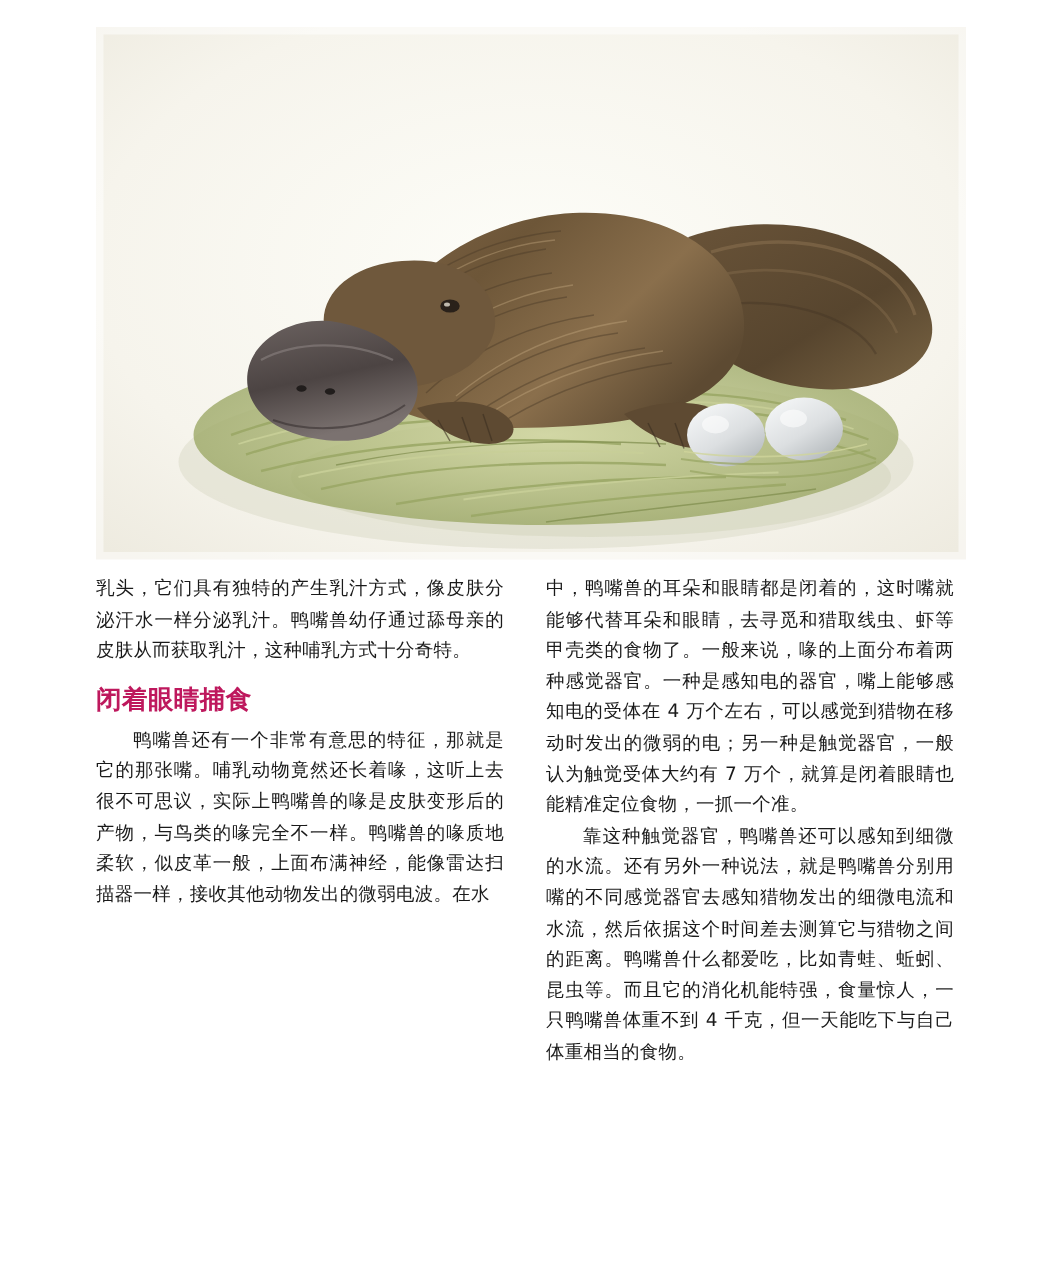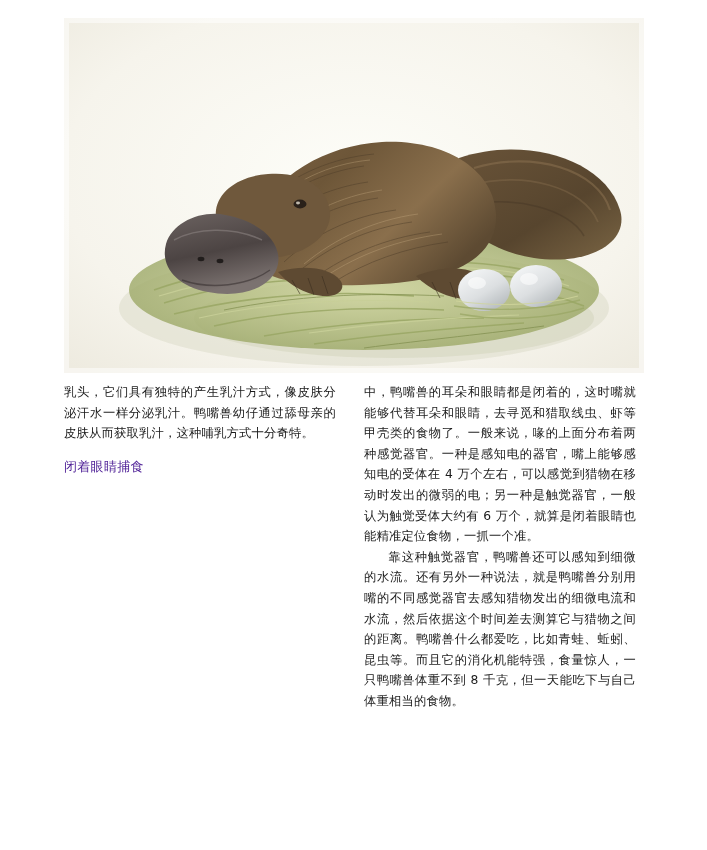--- a/index.html
+++ b/index.html
@@ -57,24 +57,24 @@
   .col p {
     margin: 0 0 0 0;
     text-align: justify;
     text-justify: inter-ideograph;
   }
   .col p.indent {
     text-indent: 2em;
   }
   .col h3 {
     margin: 13px 0 6px 0;
-    font-size: 13px;
+    font-size: 17px;
     line-height: 20px;
-    font-weight: normal;
-    color: #4c1d95;
+    font-weight: bold;
+    color: #be185d;
     letter-spacing: 0.3px;
   }
 </style>
 </head>
 <body>
 
 <div class="page">
 
   <div class="figure">
     <svg viewBox="0 0 580 355" preserveAspectRatio="none">
@@ -205,21 +205,22 @@
 
       <rect x="0" y="0" width="580" height="355" fill="none" stroke="#ffffff" stroke-width="10" opacity="0.5"></rect>
     </svg>
   </div>
 
   <div class="columns">
 
     <div class="col">
       <p>乳头，它们具有独特的产生乳汁方式，像皮肤分泌汗水一样分泌乳汁。鸭嘴兽幼仔通过舔母亲的皮肤从而获取乳汁，这种哺乳方式十分奇特。</p>
       <h3>闭着眼睛捕食</h3>
+      <p class="indent">鸭嘴兽还有一个非常有意思的特征，那就是它的那张嘴。哺乳动物竟然还长着喙，这听上去很不可思议，实际上鸭嘴兽的喙是皮肤变形后的产物，与鸟类的喙完全不一样。鸭嘴兽的喙质地柔软，似皮革一般，上面布满神经，能像雷达扫描器一样，接收其他动物发出的微弱电波。在水</p>
     </div>
 
     <div class="col">
-      <p>中，鸭嘴兽的耳朵和眼睛都是闭着的，这时嘴就能够代替耳朵和眼睛，去寻觅和猎取线虫、虾等甲壳类的食物了。一般来说，喙的上面分布着两种感觉器官。一种是感知电的器官，嘴上能够感知电的受体在 4 万个左右，可以感觉到猎物在移动时发出的微弱的电；另一种是触觉器官，一般认为触觉受体大约有 6 万个，就算是闭着眼睛也能精准定位食物，一抓一个准。</p>
-      <p class="indent">靠这种触觉器官，鸭嘴兽还可以感知到细微的水流。还有另外一种说法，就是鸭嘴兽分别用嘴的不同感觉器官去感知猎物发出的细微电流和水流，然后依据这个时间差去测算它与猎物之间的距离。鸭嘴兽什么都爱吃，比如青蛙、蚯蚓、昆虫等。而且它的消化机能特强，食量惊人，一只鸭嘴兽体重不到 8 千克，但一天能吃下与自己体重相当的食物。</p>
+      <p>中，鸭嘴兽的耳朵和眼睛都是闭着的，这时嘴就能够代替耳朵和眼睛，去寻觅和猎取线虫、虾等甲壳类的食物了。一般来说，喙的上面分布着两种感觉器官。一种是感知电的器官，嘴上能够感知电的受体在 4 万个左右，可以感觉到猎物在移动时发出的微弱的电；另一种是触觉器官，一般认为触觉受体大约有 7 万个，就算是闭着眼睛也能精准定位食物，一抓一个准。</p>
+      <p class="indent">靠这种触觉器官，鸭嘴兽还可以感知到细微的水流。还有另外一种说法，就是鸭嘴兽分别用嘴的不同感觉器官去感知猎物发出的细微电流和水流，然后依据这个时间差去测算它与猎物之间的距离。鸭嘴兽什么都爱吃，比如青蛙、蚯蚓、昆虫等。而且它的消化机能特强，食量惊人，一只鸭嘴兽体重不到 4 千克，但一天能吃下与自己体重相当的食物。</p>
     </div>
 
   </div>
 </div>
 
 </body></html>

